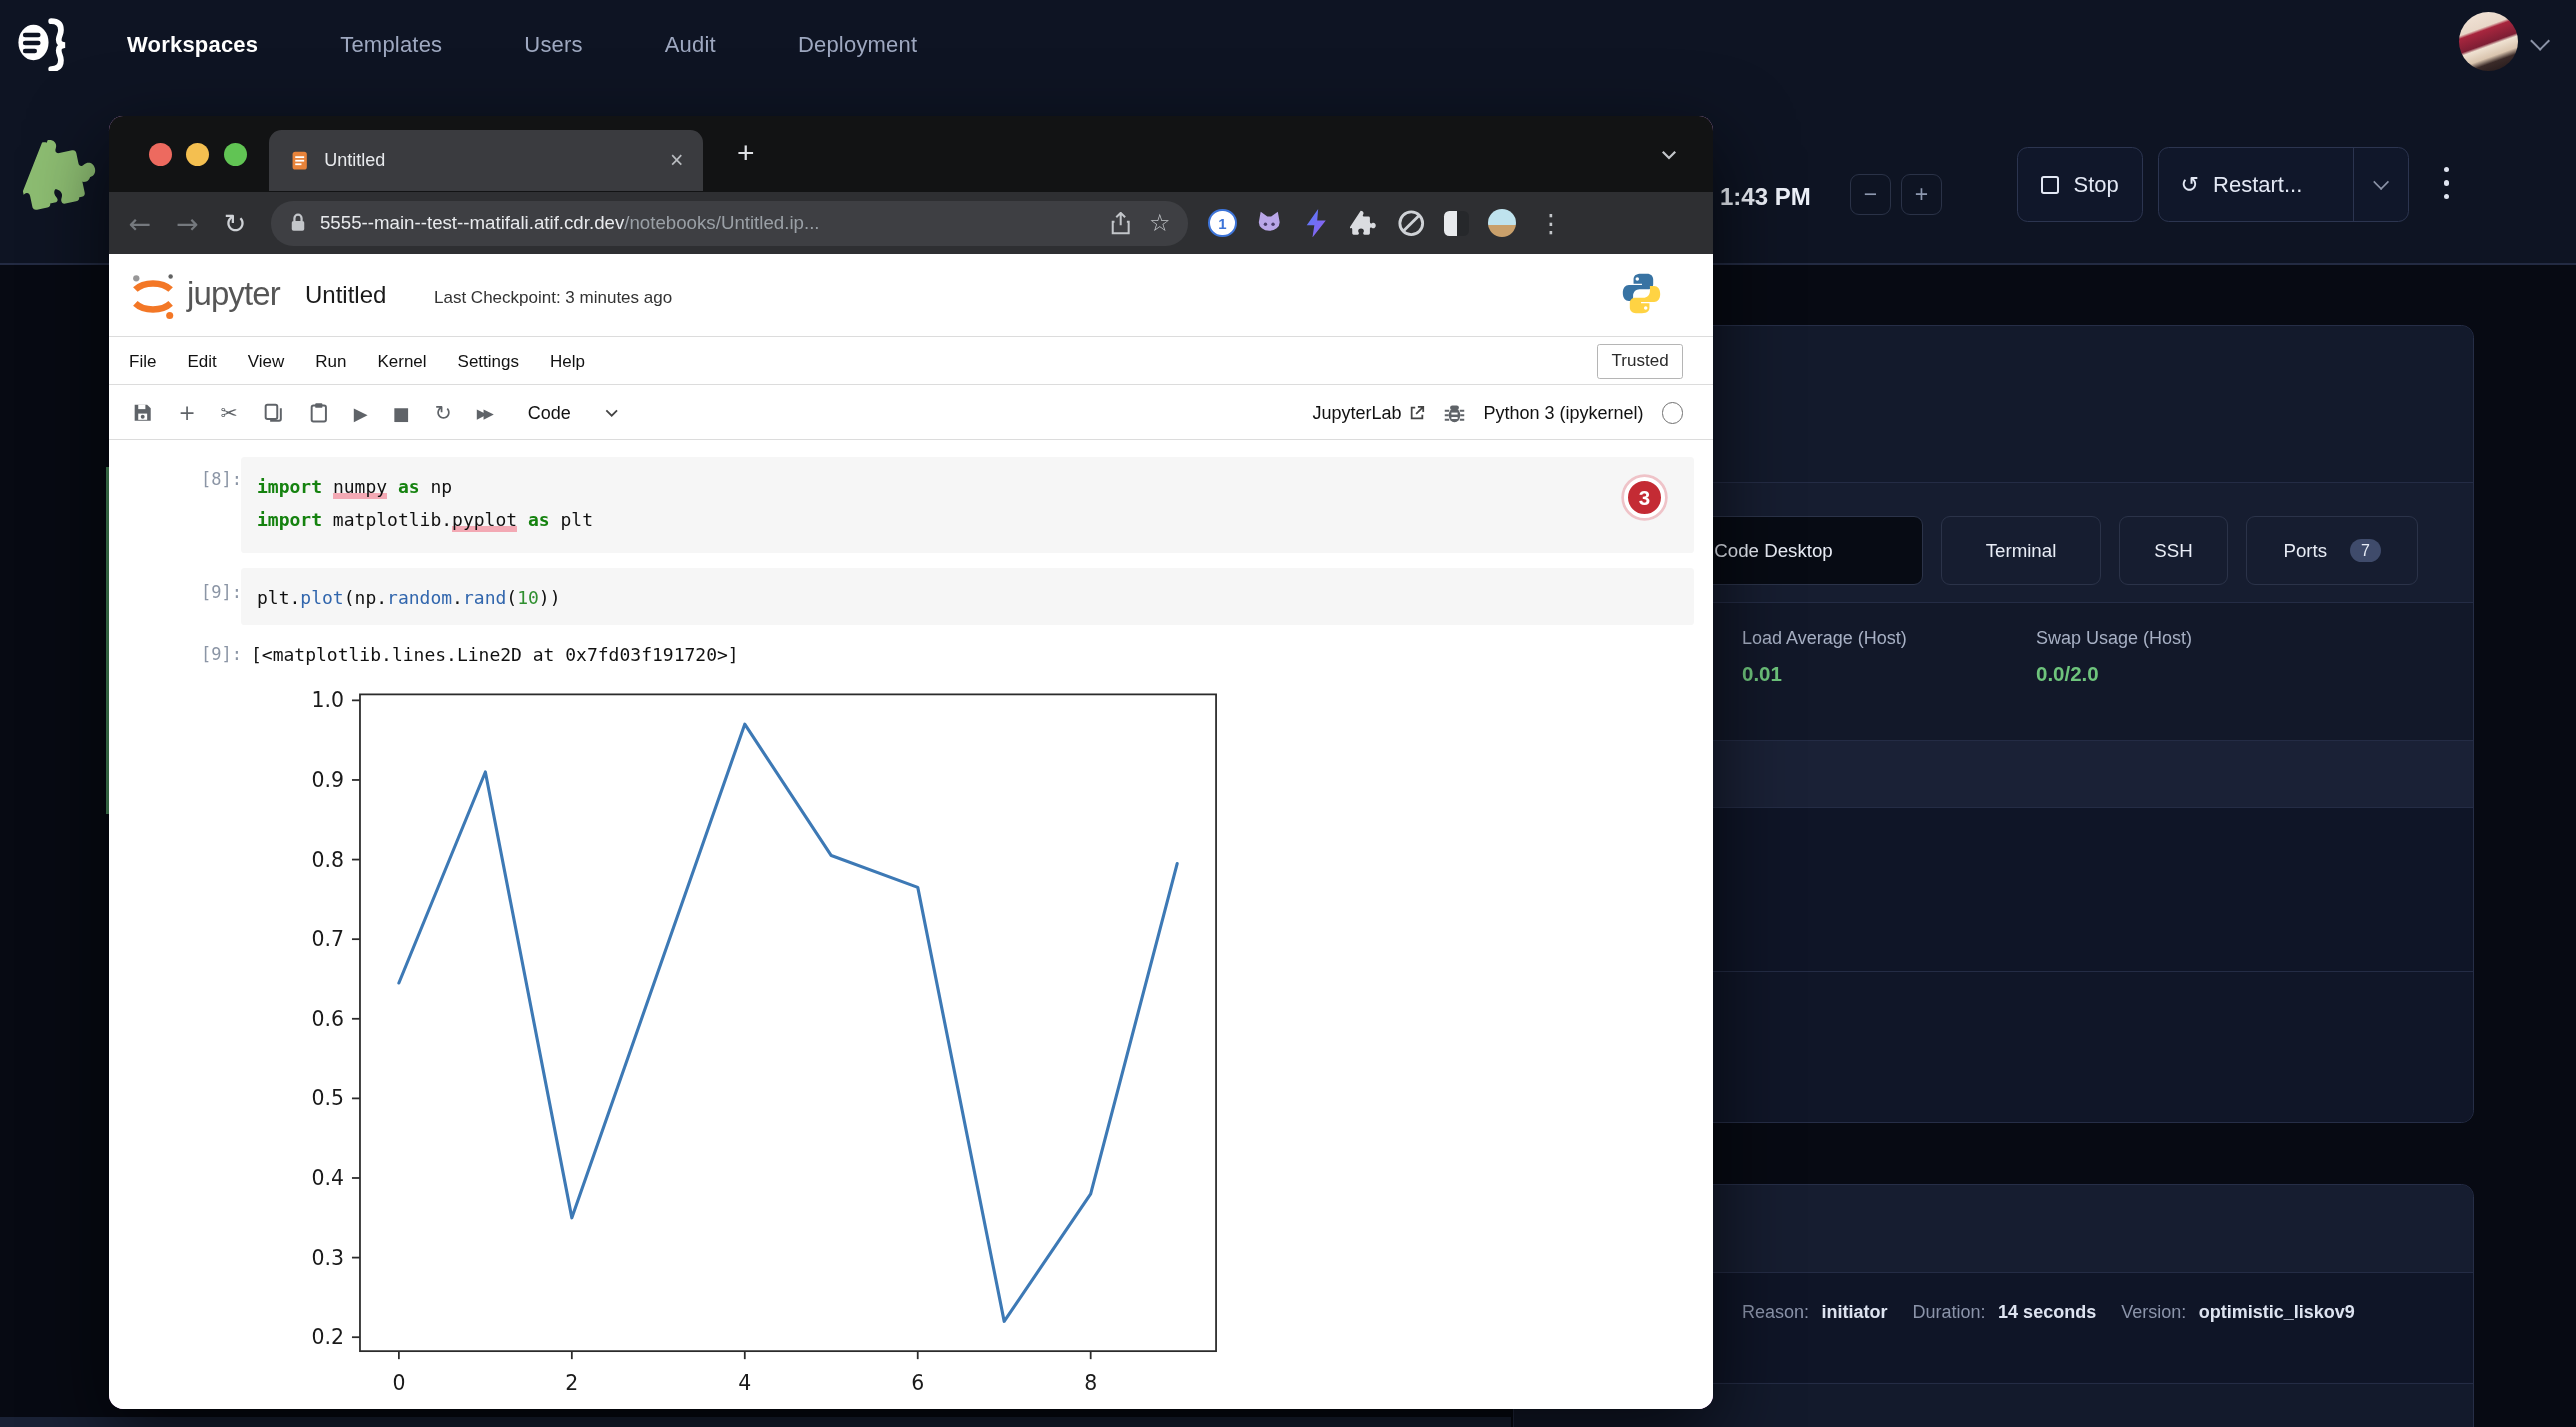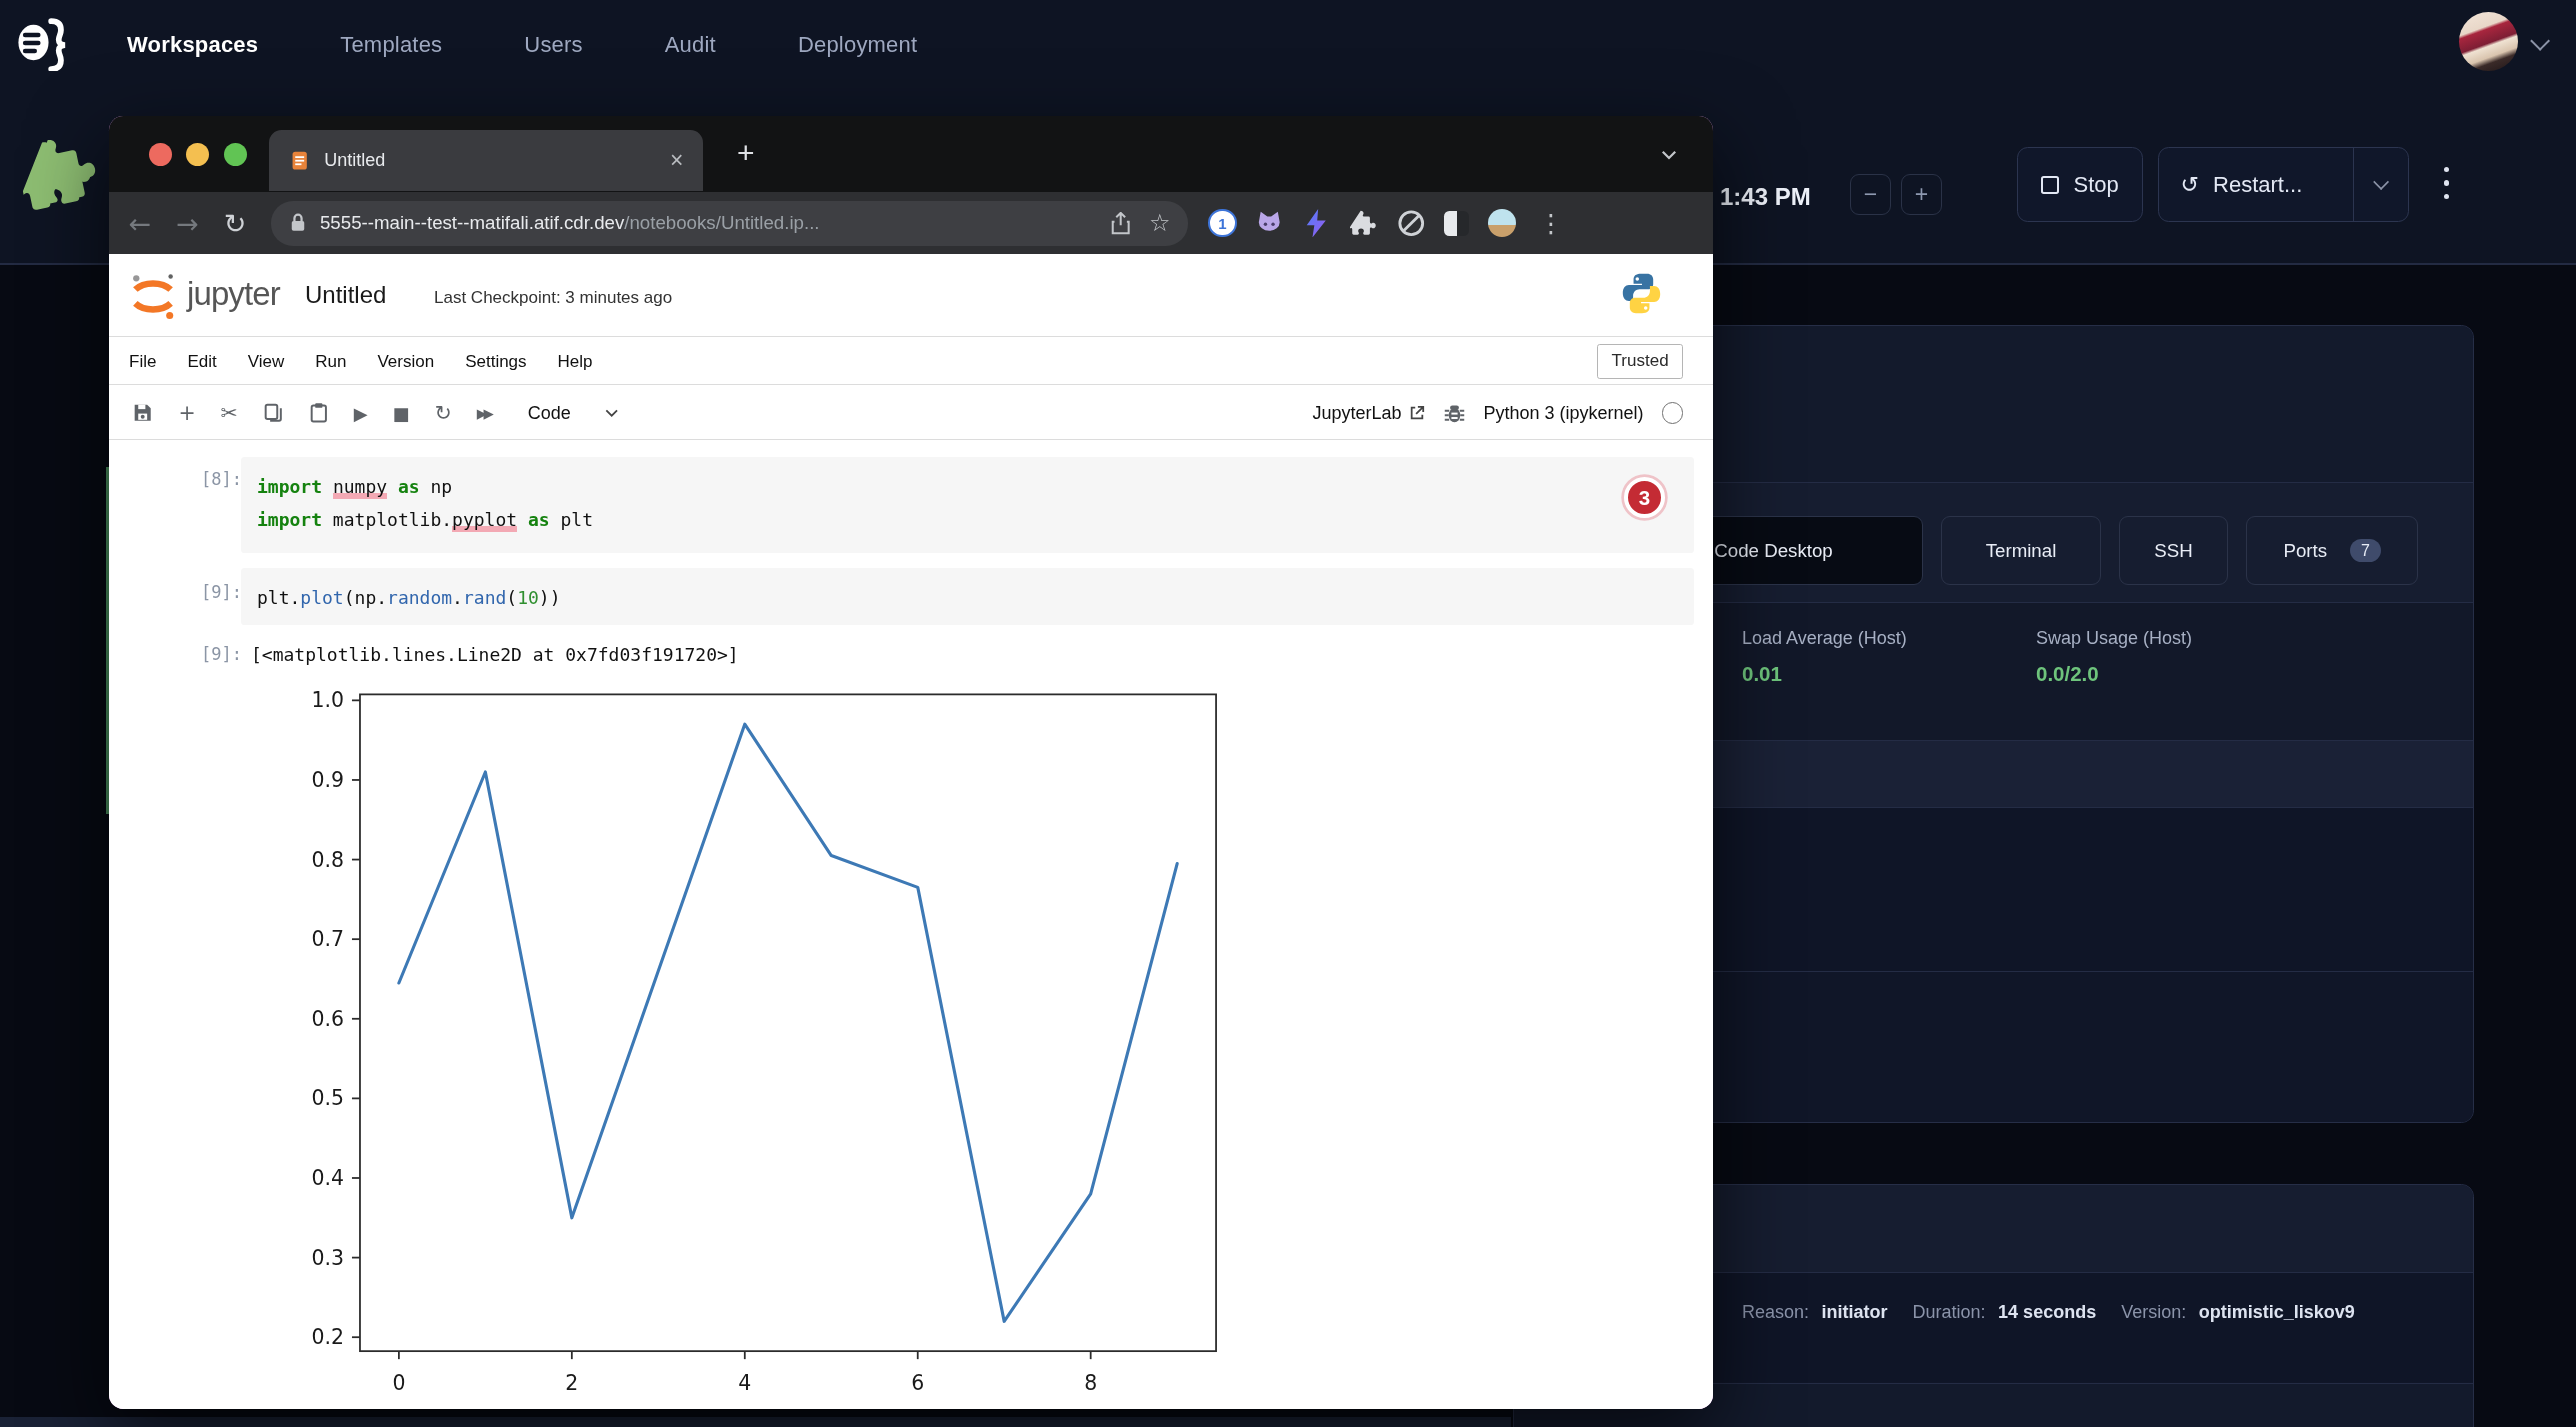--- a/index.html
+++ b/index.html
@@ -296,21 +296,21 @@
           <path fill="#ffd343" d="M23.5 44c6 0 8-2.6 8-6v-4.5h-9V32h14c3.6 0 6.5-3 6.5-8.5S40.1 15 36.5 15H32v5.5c0 4-3.2 7-7 7h-9c-3 0-5.5 2.4-5.5 5.5V38c0 3.4 2.6 6 6.5 6h6.5z"></path>
           <circle cx="27.5" cy="38.5" r="1.9" fill="#fff"></circle>
         </svg>
       </div>
 
       <div class="j-menubar">
         <span class="j-menu-item">File</span>
           <span class="j-menu-item">Edit</span>
           <span class="j-menu-item">View</span>
           <span class="j-menu-item">Run</span>
-          <span class="j-menu-item">Version</span>
+          <span class="j-menu-item">Kernel</span>
           <span class="j-menu-item">Settings</span>
           <span class="j-menu-item">Help</span>
           <span class="trusted">Trusted</span>
       </div>
 
       <div class="j-toolbar">
         <span class="tbi">
           <svg width="21.4" height="21.4" viewBox="0 0 24 24">
               <path d="M3 3h14l4 4v14H3z" fill="#5f6368"></path>
               <rect x="7" y="13" width="10" height="7" fill="#fff"></rect>

